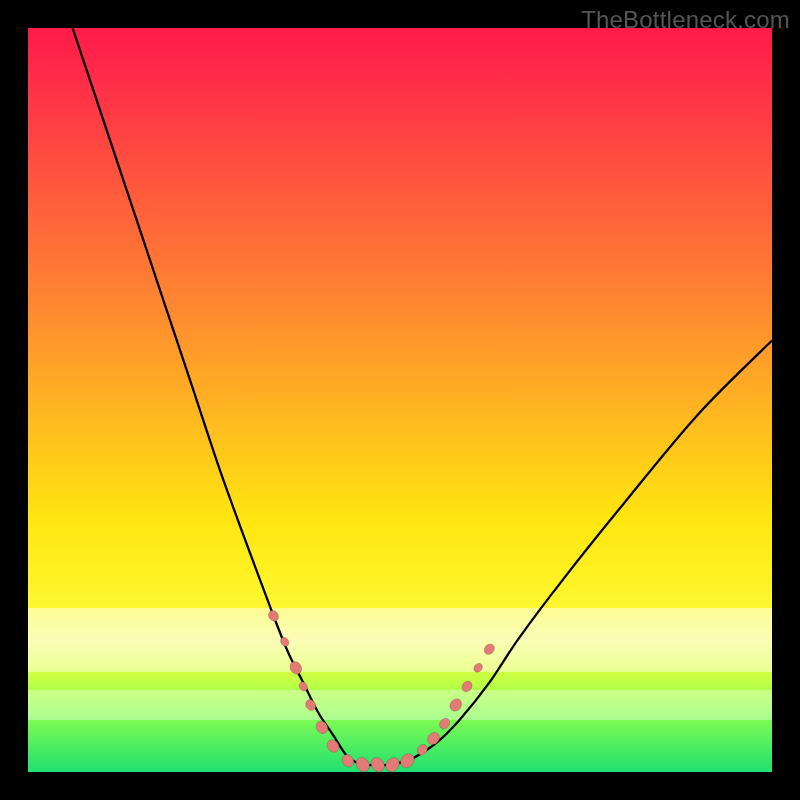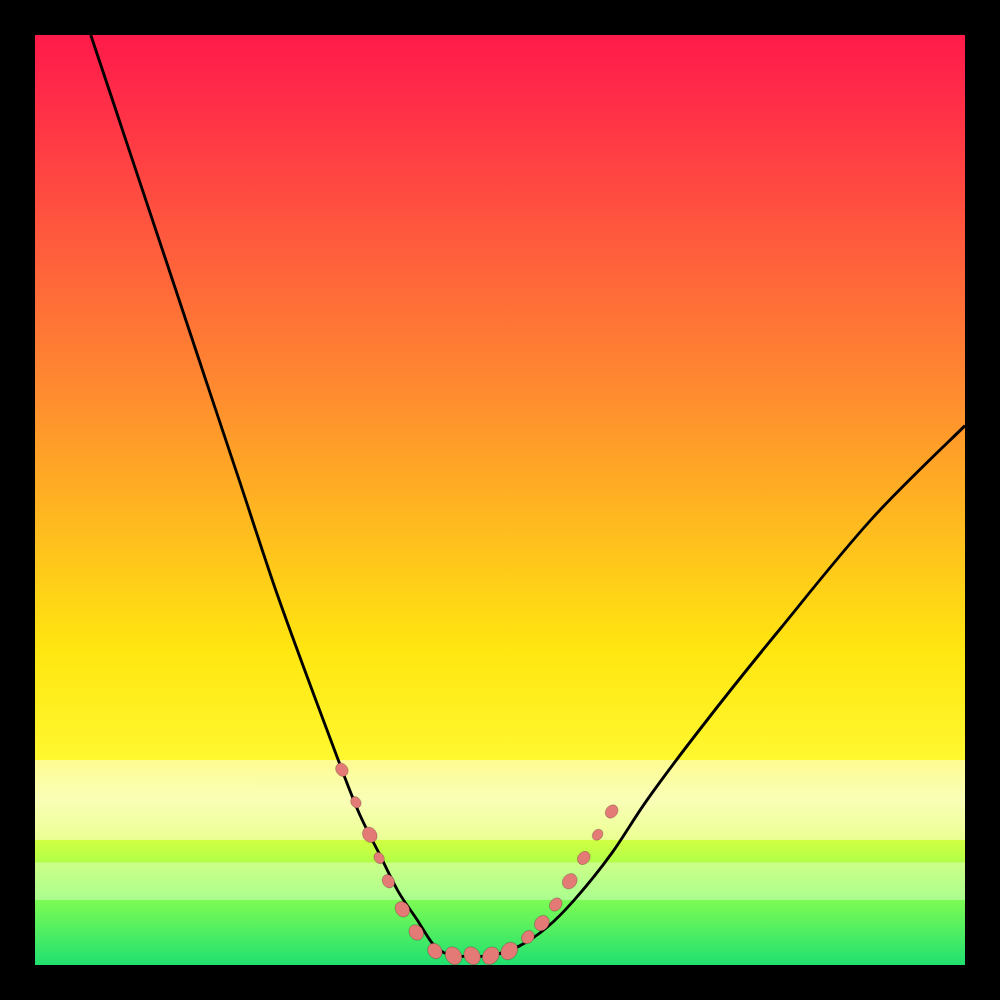--- a/index.html
+++ b/index.html
@@ -81,20 +81,21 @@
     fill: #e37a76;
     stroke: rgba(0,0,0,0.25);
     stroke-width: 0.6;
   }
 </style>
 </head>
 <body>
 
 <div class="frame">
 
+  <div class="watermark">TheBottleneck.com</div>
 
   <div class="plot-area">
     <div class="pale-band"></div>
     <div class="pale-band-2"></div>
 
     <svg class="curve" viewBox="0 0 744 744">
       <path id="curvePath" class="curve-path" d="M 44.6 0.0 C 49.6 14.9, 64.5 59.5, 74.4 89.3 C 84.3 119.0, 94.2 148.8, 104.2 178.6 C 114.1 208.3, 124.0 238.1, 133.9 267.8 C 143.8 297.6, 153.8 327.4, 163.7 357.1 C 173.6 386.9, 183.5 417.9, 193.4 446.4 C 203.4 474.9, 214.5 504.7, 223.2 528.2 C 231.9 551.8, 239.3 571.6, 245.5 587.8 C 251.7 603.9, 255.4 613.8, 260.4 625.0 C 265.4 636.1, 270.3 644.8, 275.3 654.7 C 280.2 664.6, 285.2 675.8, 290.2 684.5 C 295.1 693.2, 300.1 699.4, 305.0 706.8 C 310.0 714.2, 315.0 724.2, 319.9 729.1 C 324.9 734.1, 329.8 735.3, 334.8 736.6 C 339.8 737.8, 344.7 736.6, 349.7 736.6 C 354.6 736.6, 358.4 737.8, 364.6 736.6 C 370.8 735.3, 379.4 732.8, 386.9 729.1 C 394.3 725.4, 401.8 720.4, 409.2 714.2 C 416.6 708.0, 422.8 701.8, 431.5 691.9 C 440.2 682.0, 451.4 668.4, 461.3 654.7 C 471.2 641.1, 478.6 627.4, 491.0 610.1 C 503.4 592.7, 518.3 572.9, 535.7 550.6 C 553.0 528.2, 572.9 503.4, 595.2 476.2 C 617.5 448.9, 644.8 414.2, 669.6 386.9 C 694.4 359.6, 731.6 324.9, 744.0 312.5"></path>
       <g id="markerGroup">
           <ellipse cx="245.5" cy="587.8" rx="5.7" ry="4.7" class="marker" transform="rotate(55 245.5 587.8)"></ellipse>
           <ellipse cx="256.7" cy="613.8" rx="4.8" ry="3.9" class="marker" transform="rotate(55 256.7 613.8)"></ellipse>

